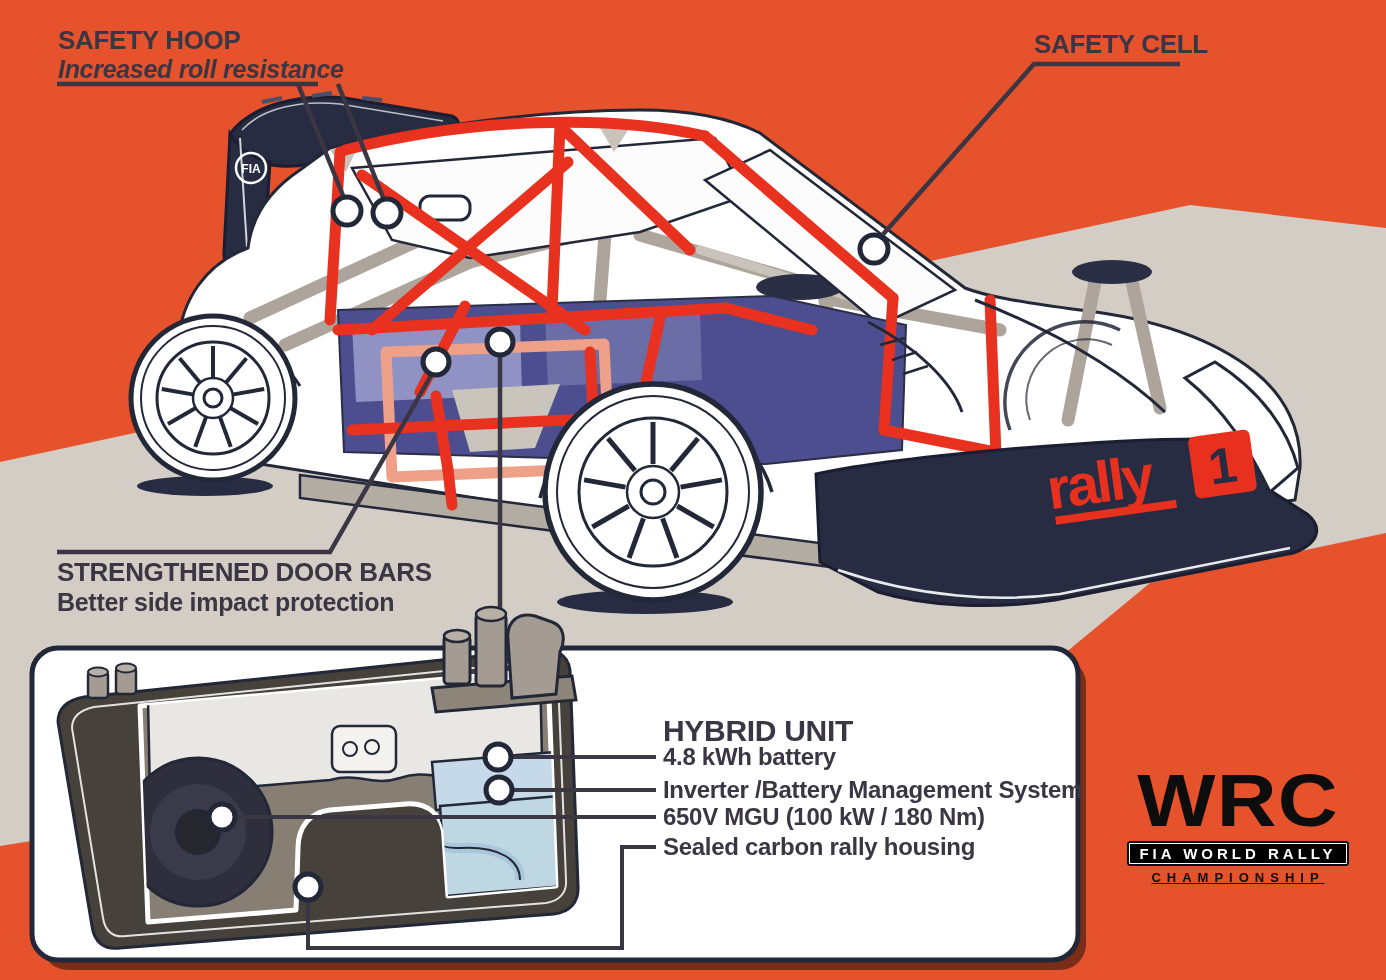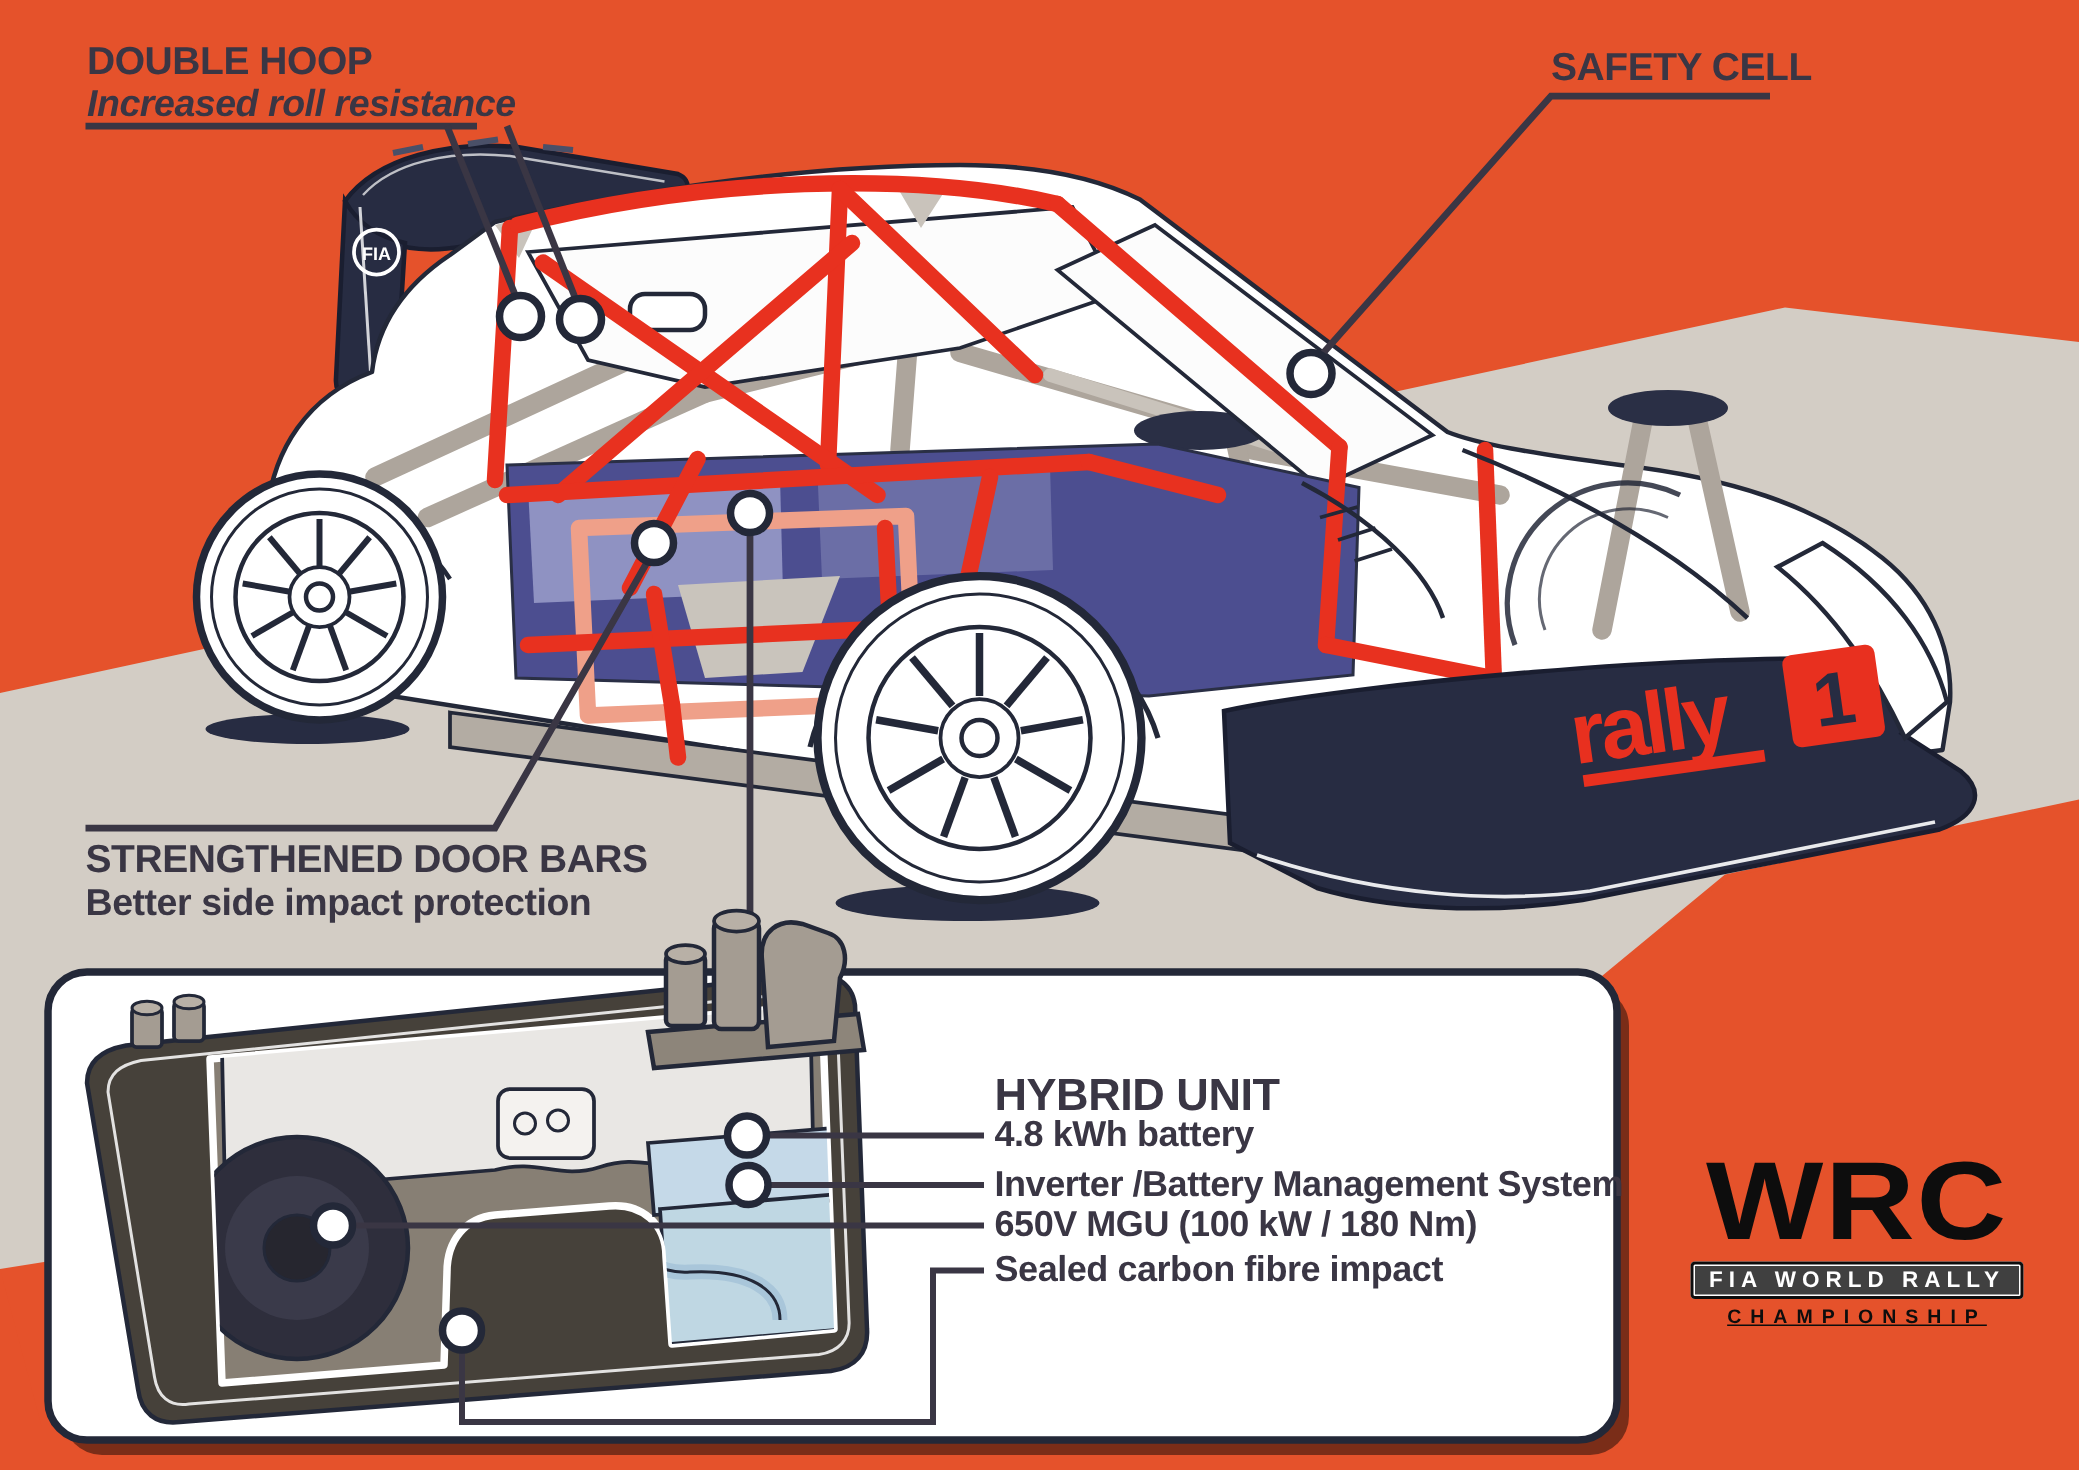--- a/index.html
+++ b/index.html
@@ -17,21 +17,21 @@
   .db-sub{left:57px;top:589px;}
   .hy-title{left:663px;top:714px;font-size:30px;}
   .hy-item{font-size:24px;}
   .hy-1{left:663px;top:744px;}
   .hy-2{left:663px;top:777px;}
   .hy-3{left:663px;top:804px;}
   .hy-4{left:663px;top:834px;}
   .wrc{position:absolute;z-index:3;left:1112px;top:768px;width:252px;text-align:center;}
   .wrc-acronym{font-size:74px;font-weight:bold;color:#0D0D0D;letter-spacing:1px;
                transform:scaleX(1.12);transform-origin:center;line-height:0.9;}
-  .wrc-bar{margin:6px auto 0;width:218px;background:#404040;color:#FFFFFF;font-size:15px;
+  .wrc-bar{margin:6px auto 0;width:218px;background:#000000;color:#FFFFFF;font-size:15px;
            font-weight:bold;letter-spacing:4px;padding:4px 2px;border-radius:3px;
            box-shadow:inset 0 0 0 2px #0D0D0D, inset 0 0 0 3px #FFFFFF;text-align:center;}
   .wrc-champ{margin-top:4px;font-size:13px;font-weight:bold;color:#0D0D0D;letter-spacing:6px;text-decoration:underline;}
 </style>
 </head>
 <body>
 
 <div class="canvas">
 
 <svg width="1386" height="980" viewBox="0 0 1386 980">
@@ -256,33 +256,33 @@
     </g>
     <g fill="#FFFFFF" stroke="#232838" stroke-width="5">
       <circle cx="498" cy="757" r="13"></circle>
       <circle cx="499" cy="790" r="13"></circle>
       <circle cx="222" cy="817" r="13"></circle>
       <circle cx="308" cy="887" r="13"></circle>
     </g>
   </g>
 </svg>
 
-<div class="lbl lbl-title dh-title">DOUBLE HOOP</div>
+<div class="lbl lbl-title dh-title">SAFETY HOOP</div>
 <div class="lbl lbl-sub dh-sub">Increased roll resistance</div>
 
 <div class="lbl lbl-title sc-title">SAFETY CELL</div>
 
 <div class="lbl lbl-sub db-sub">Better side impact protection</div>
 <div class="lbl lbl-title db-title">STRENGTHENED DOOR BARS</div>
 
 <div class="lbl hy-title">HYBRID UNIT</div>
 <div class="lbl hy-item hy-1">4.8 kWh battery</div>
 <div class="lbl hy-item hy-2">Inverter /Battery Management System</div>
 <div class="lbl hy-item hy-3">650V MGU (100 kW / 180 Nm)</div>
-<div class="lbl hy-item hy-4">Sealed carbon fibre impact</div>
+<div class="lbl hy-item hy-4">Sealed carbon rally housing</div>
 
 <div class="wrc">
   <div class="wrc-acronym">WRC</div>
   <div class="wrc-bar">FIA WORLD RALLY</div>
   <div class="wrc-champ">CHAMPIONSHIP</div>
 </div>
 
 </div>
 
 </body></html>

